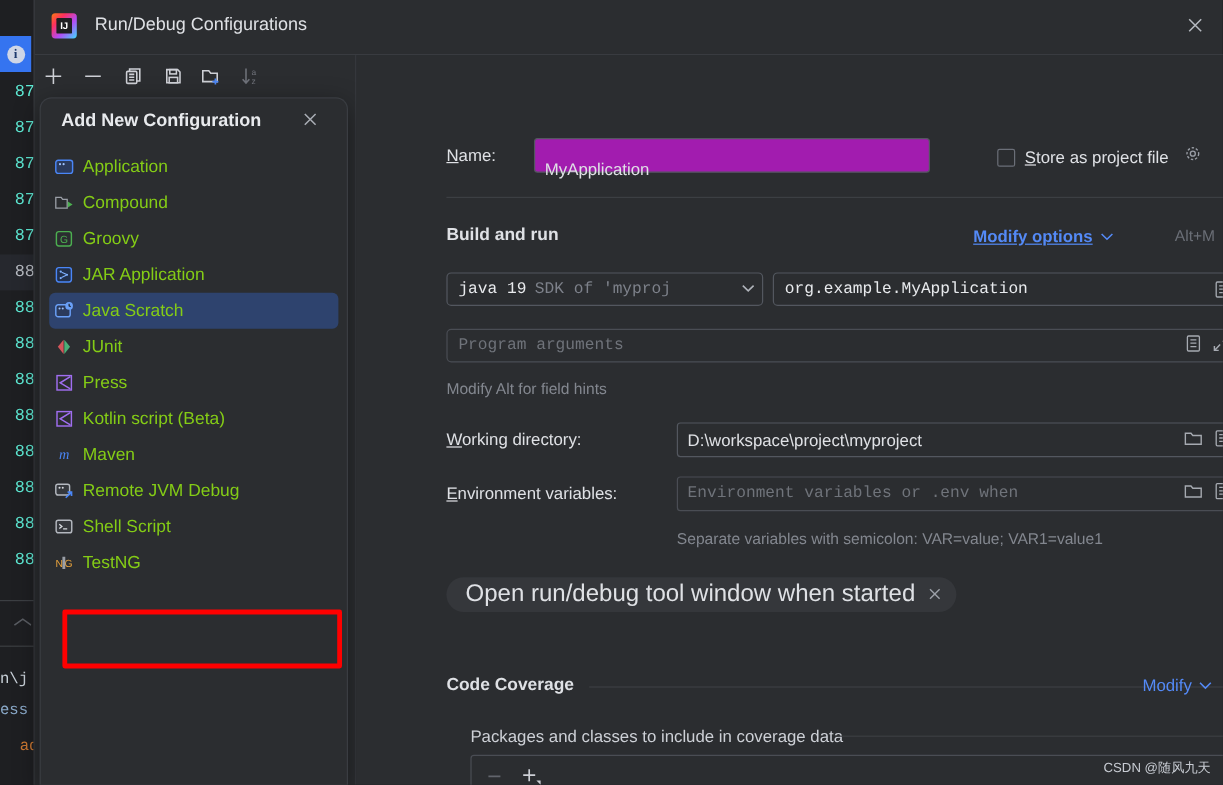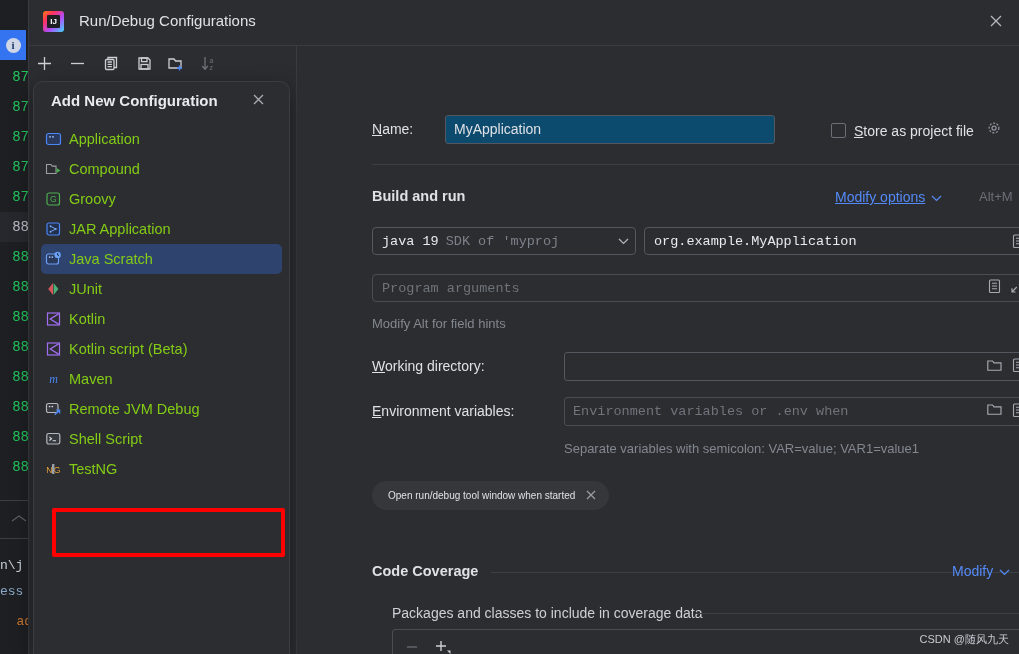--- a/index.html
+++ b/index.html
@@ -21,21 +21,21 @@
     width: 15px; height: 15px; border-radius: 50%; background: #cfd6e6;
     color: #1e3a6e; font-size: 11px; font-weight: bold; line-height: 15px; text-align: center;
     font-family: "Liberation Serif", serif;
   }
   .gutter {
     position: absolute; left: 0; top: 62px; width: 30px;
     display: flex; flex-direction: column;
   }
   .gutter-line {
     height: 30px; line-height: 30px; text-align: right; padding-right: 1px;
-    color: #22c55e; font-size: 14px; font-family: "Liberation Mono", monospace;
+    color: #5eead4; font-size: 14px; font-family: "Liberation Mono", monospace;
   }
   .gutter-line.current { color: #b9bdc4; background: #26282e; }
   .bg-bottom-strip { position: absolute; left: 0; top: 500px; width: 34px; height: 154px; background: #1e1f22; }
   .bg-chev {
     position: absolute; left: 8px; top: 512px; width: 18px; height: 12px;
     color: #5a5d63; font-size: 13px;
   }
   .bg-console-line {
     position: absolute; left: 0; width: 34px; height: 28px; line-height: 28px;
     font-family: "Liberation Mono", monospace; font-size: 13px; overflow: hidden; white-space: nowrap;
@@ -127,38 +127,38 @@
 
   
   .right-panel { position: absolute; left: 268px; top: 46px; width: 723px; height: 608px; background: #2b2d30; }
 
   .lbl { font-size: 14px; color: #dfe1e5; }
   .mnem { text-decoration: underline; }
 
   .name-label { position: absolute; left: 75px; top: 75px; }
   .name-input {
     position: absolute; left: 148px; top: 69px; width: 330px; height: 29px;
-    background: #0c4a6e; border: 1px solid #53575f; border-radius: 3px;
-    color: #dfe1e5; font-size: 14px; padding: 0 8px; line-height: 27px;
+    background: #a21caf; border: 1px solid #53575f; border-radius: 3px;
+    color: #dfe1e5; font-size: 14px; padding: 12px 8px; line-height: 27px;
   }
   .store-wrap { position: absolute; left: 534px; top: 75px; display: flex; align-items: center; gap: 8px; }
   .chk {
     width: 15px; height: 15px; border: 1px solid #6b6f78; border-radius: 2px; background: #2b2d30;
   }
   .gear-ic { margin-left: 5px; }
 
   .hr { position: absolute; background: #3c3f43; height: 1px; }
 
   .section-title { position: absolute; font-size: 14.5px; font-weight: bold; color: #dfe1e5; }
   .link { color: #548af7; font-size: 14px; }
   .link u { text-decoration: underline; }
   .hint { position: absolute; color: #83878f; font-size: 13px; }
 
   .build-title { left: 75px; top: 142px; }
-  .modify-options { position: absolute; left: 538px; top: 142px; display: flex; align-items: center; gap: 6px; }
+  .modify-options { position: absolute; left: 514px; top: 142px; display: flex; align-items: center; gap: 6px; font-weight: bold; }
   .altm { position: absolute; left: 682px; top: 143px; color: #6a6e76; font-size: 13px; }
 
   .sdk-combo {
     position: absolute; left: 75px; top: 181px; width: 264px; height: 28px;
     background: #2b2d30; border: 1px solid #53575f; border-radius: 4px;
     display: flex; align-items: center; padding: 0 6px 0 9px; overflow: hidden;
   }
   .mono { font-family: "Liberation Mono", monospace; font-size: 13.5px; }
   .sdk-main { color: #e8eaed; }
   .sdk-sub { color: #7d818a; margin-left: 7px; white-space: nowrap; }
@@ -195,21 +195,21 @@
     display: flex; align-items: center; padding: 0 6px 0 8px;
   }
   .env-input .ph { font-family: "Liberation Mono", monospace; font-size: 13.5px; }
   .env-hint { left: 267px; top: 395px; }
 
   .chip {
     position: absolute; left: 75px; top: 435px; height: 29px;
     background: #35373b; border-radius: 15px;
     display: flex; align-items: center; padding: 0 12px 0 16px; gap: 10px;
   }
-  .chip-text { font-size: 10px; color: #dfe1e5; text-align: right; }
+  .chip-text { font-size: 20px; color: #dfe1e5; text-align: right; }
   .chip-x { color: #9a9ea6; font-size: 14px; }
 
   .cov-title { left: 75px; top: 517px; }
   .cov-line { left: 194px; top: 526px; width: 642px; }
   .cov-modify { position: absolute; left: 655px; top: 516px; display: flex; align-items: center; gap: 6px; }
 
   .pkg-label { position: absolute; left: 95px; top: 559px; font-size: 14px; color: #cdd0d6; }
   .pkg-line { left: 399px; top: 567px; width: 337px; }
 
   .pkg-box {
@@ -378,21 +378,21 @@
                 <path d="M8 2.6 L8 14.4 L3.2 8.5 Z" fill="#d4565b"></path>
                 <path d="M8.6 2.6 L8.6 14.4 L13.4 8.5 Z" fill="#4caf78"></path>
               </svg></span>
             <span class="cfg-label">JUnit</span>
           </div>
           <div class="cfg-item">
             <span class="cfg-ico"><svg xmlns="http://www.w3.org/2000/svg" width="17" height="17" viewBox="0 0 17 17">
                 <rect x="2.5" y="2.5" width="12" height="12" stroke="#a06ef0" fill="none" stroke-width="1.2"></rect>
                 <path d="M13.6 3.4 L5.2 8.5 L13.6 13.6" stroke="#a06ef0" fill="none" stroke-width="1.3"></path>
               </svg></span>
-            <span class="cfg-label">Kotlin</span>
+            <span class="cfg-label">Press</span>
           </div>
           <div class="cfg-item">
             <span class="cfg-ico"><svg xmlns="http://www.w3.org/2000/svg" width="17" height="17" viewBox="0 0 17 17">
                 <rect x="2.5" y="2.5" width="12" height="12" stroke="#a06ef0" fill="none" stroke-width="1.2"></rect>
                 <path d="M13.6 3.4 L5.2 8.5 L13.6 13.6" stroke="#a06ef0" fill="none" stroke-width="1.3"></path>
               </svg></span>
             <span class="cfg-label">Kotlin script (Beta)</span>
           </div>
           <div class="cfg-item">
             <span class="cfg-ico"><svg xmlns="http://www.w3.org/2000/svg" width="17" height="17" viewBox="0 0 17 17">
@@ -497,20 +497,21 @@
           </span>
         </span>
       </div>
 
       <div class="hint alt-hint">Modify Alt for field hints</div>
 
       <div class="lbl wd-label">
         <span class="mnem">W</span>orking directory:
       </div>
       <div class="wd-input">
+        <span>D:\workspace\project\myproject</span>
         <span class="field-ic">
           <span>
             <svg width="17" height="15" viewBox="0 0 17 15">
               <path d="M1.8 3 H6.5 L8 4.9 H15 V12.2 H1.8 Z" stroke="#a6aab1" fill="none" stroke-width="1.15"></path>
             </svg>
           </span>
           <span>
             <svg width="15" height="16" viewBox="0 0 15 16">
               <rect x="2.5" y="2" width="10" height="12.5" rx="1" stroke="#a6aab1" fill="none" stroke-width="1.1"></rect>
               <path d="M5 5.2 H10 M5 8 H10 M5 10.8 H10" stroke="#a6aab1" stroke-width="1.1" fill="none"></path>

